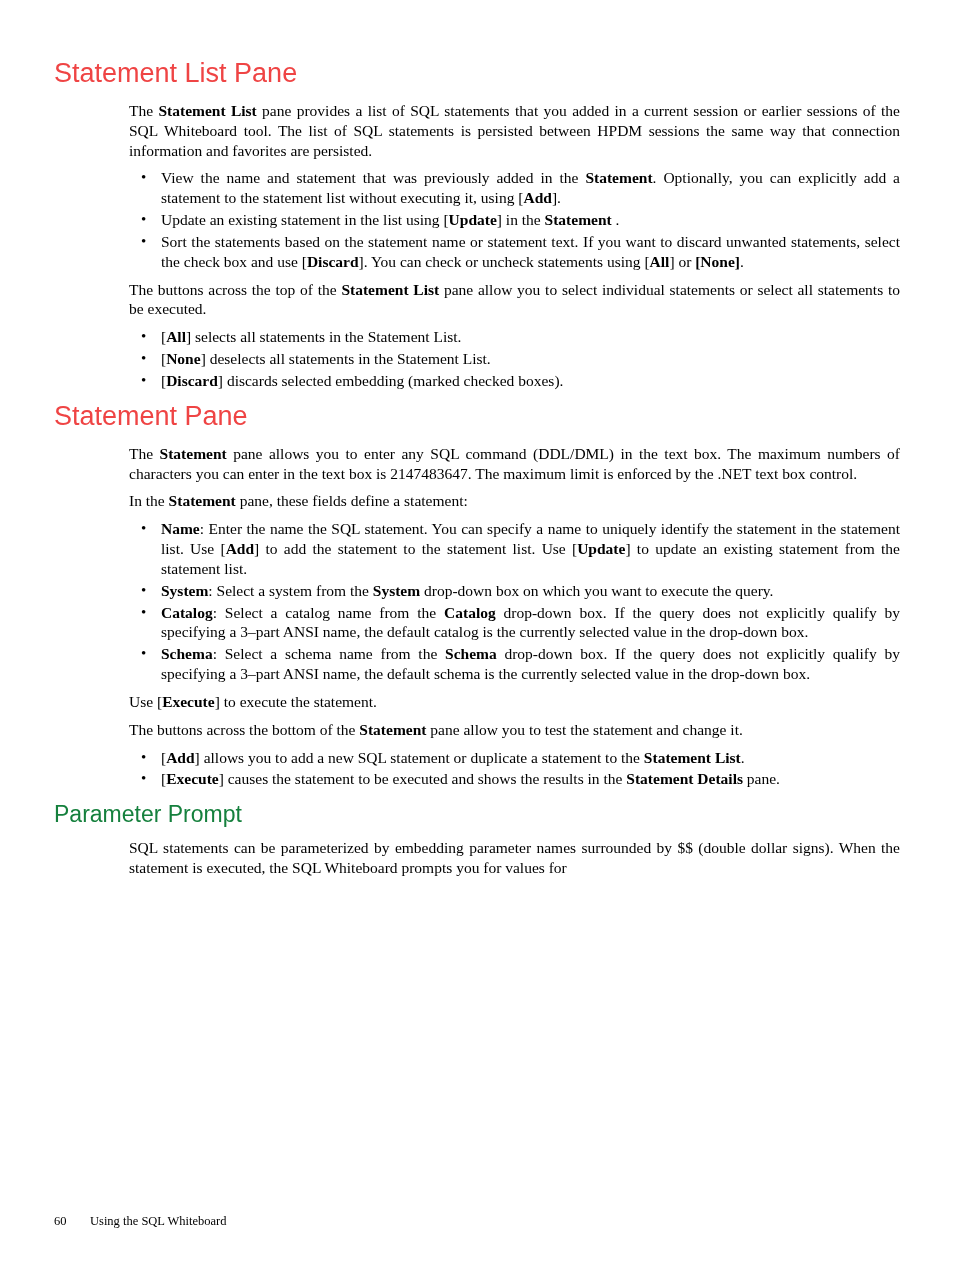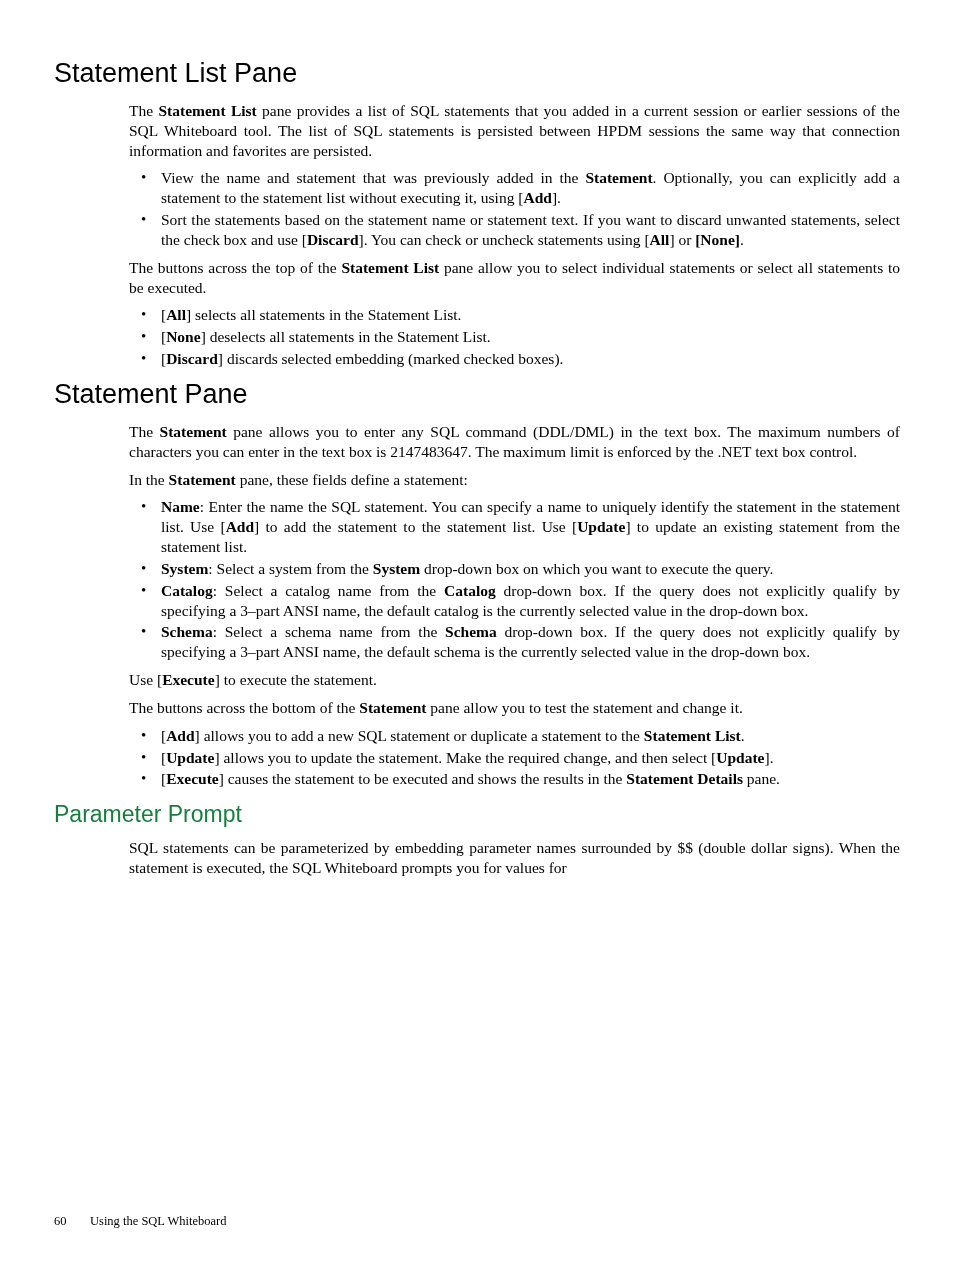--- a/index.html
+++ b/index.html
@@ -9,21 +9,21 @@
       background: #fff;
       font-family: 'Palatino Linotype', 'Book Antiqua', Palatino, Georgia, serif;
       color: #000;
       position: relative;
       padding: 58px 54px 40px 54px;
     }
     .heading1 {
       font-family: 'Segoe UI Light', 'Helvetica Neue', Arial, sans-serif;
       font-weight: 300;
       font-size: 27px;
-      color: #000000;
+      color: #ef4444;
       margin-bottom: 12px;
       margin-top: 0;
     }
     .heading2 {
       font-family: 'Segoe UI Light', 'Helvetica Neue', Arial, sans-serif;
       font-weight: 300;
       font-size: 23px;
       color: #15803d;
       margin-top: 12px;
       margin-bottom: 10px;
@@ -73,20 +73,23 @@
 <h2 class="heading1">Statement List Pane</h2>
 <div class="body-block">
   <p class="para">
     <span>The </span><span class="bold">Statement List</span><span> pane provides a list of SQL statements that you added in a current session or earlier sessions of the SQL Whiteboard tool. The list of SQL statements is persisted between HPDM sessions the same way that connection information and favorites are persisted.</span>
   </p>
   <ul class="bullets">
     <li>
       <span>View the name and statement that was previously added in the </span><span class="bold">Statement</span><span>. Optionally, you can explicitly add a statement to the statement list without executing it, using [</span><span class="bold">Add</span><span>].</span>
     </li>
     <li>
+      <span>Update an existing statement in the list using [</span><span class="bold">Update</span><span>] in the </span><span class="bold">Statement</span><span> .</span>
+    </li>
+    <li>
       <span>Sort the statements based on the statement name or statement text. If you want to discard unwanted statements, select the check box and use [</span><span class="bold">Discard</span><span>]. You can check or uncheck statements using [</span><span class="bold">All</span><span>] or </span><span class="bold">[None]</span><span>.</span>
     </li>
   </ul>
   <p class="para">
     <span>The buttons across the top of the </span><span class="bold">Statement List</span><span> pane allow you to select individual statements or select all statements to be executed.</span>
   </p>
   <ul class="bullets">
     <li>
       <span>[</span><span class="bold">All</span><span>] selects all statements in the Statement List.</span>
     </li>
@@ -125,23 +128,20 @@
     <span>Use [</span><span class="bold">Execute</span><span>] to execute the statement.</span>
   </p>
   <p class="para">
     <span>The buttons across the bottom of the </span><span class="bold">Statement</span><span> pane allow you to test the statement and change it.</span>
   </p>
   <ul class="bullets">
     <li>
       <span>[</span><span class="bold">Add</span><span>] allows you to add a new SQL statement or duplicate a statement to the </span><span class="bold">Statement List</span><span>.</span>
     </li>
     <li>
-      <span>[</span><span class="bold">Update</span><span>] allows you to update the statement. Make the required change, and then select [</span><span class="bold">Update</span><span>].</span>
-    </li>
-    <li>
       <span>[</span><span class="bold">Execute</span><span>] causes the statement to be executed and shows the results in the </span><span class="bold">Statement Details</span><span> pane.</span>
     </li>
   </ul>
 </div>
 
 <h3 class="heading2">Parameter Prompt</h3>
 <div class="body-block">
   <p class="para">SQL statements can be parameterized by embedding parameter names surrounded by $$ (double dollar signs). When the statement is executed, the SQL Whiteboard prompts you for values for</p>
 </div>
 

